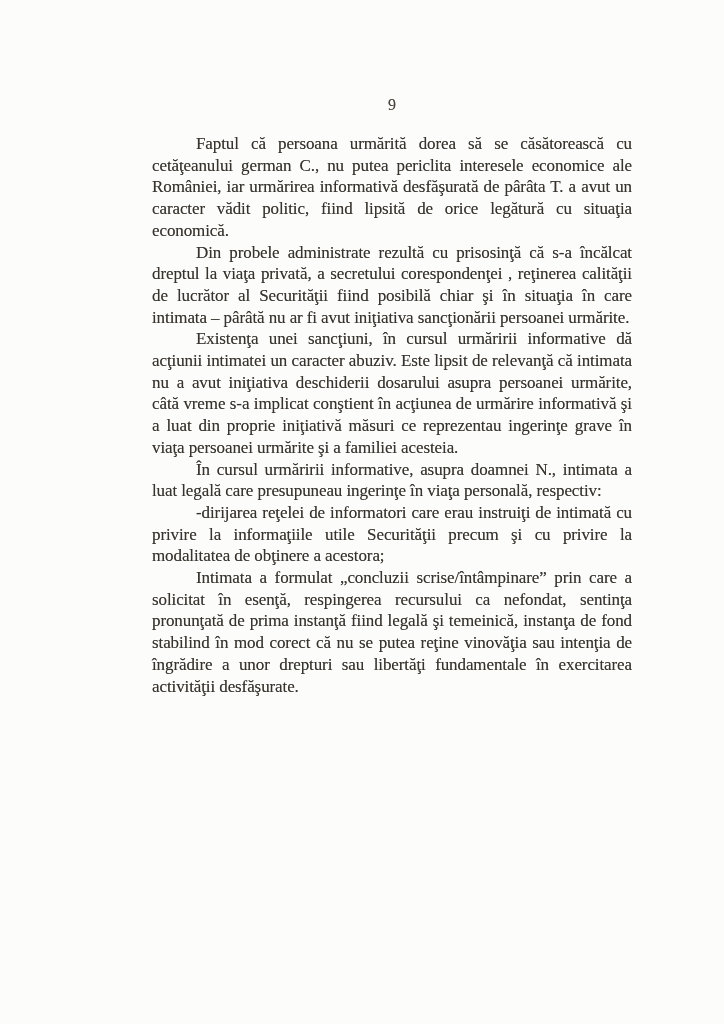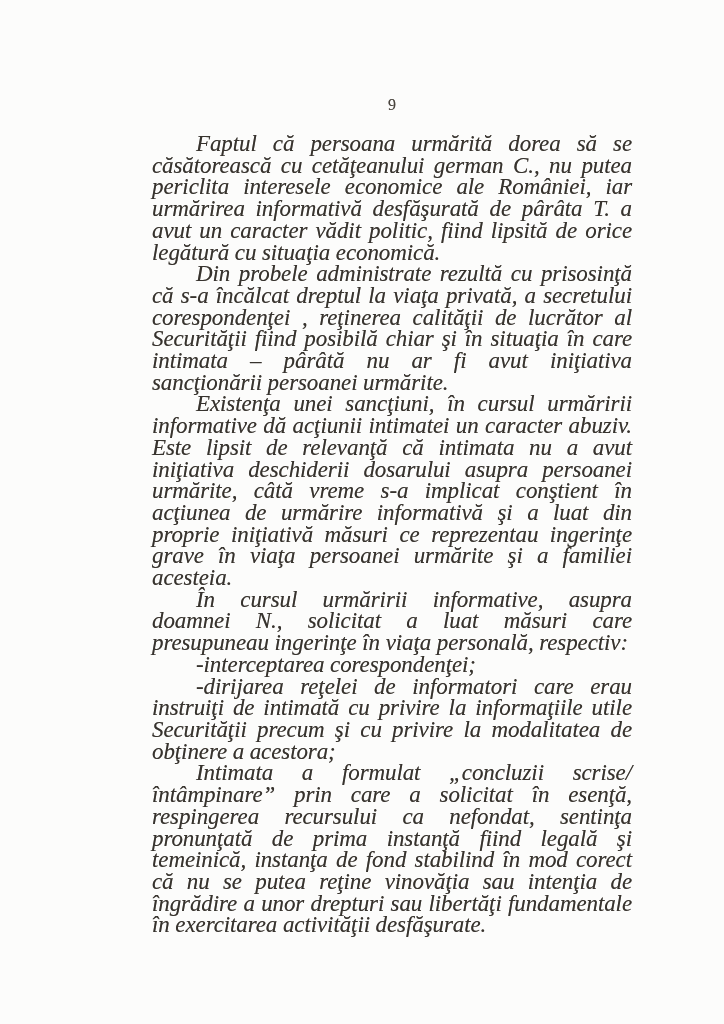--- a/index.html
+++ b/index.html
@@ -25,41 +25,39 @@
     font-size: 16px;
     line-height: 18px;
     color: #4a453e;
     text-shadow: 0 0 0.5px rgba(70, 64, 56, 0.55);
   }
   .text-block {
     position: absolute;
     top: 133px;
     left: 152px;
     width: 480px;
-    font-size: 23px;
+    font-size: 17px;
     line-height: 21.7px;
     letter-spacing: -0.1px;
     text-align: justify;
     text-shadow: 0 0 0.5px rgba(70, 64, 56, 0.55);
-    font-style: italic;
   }
   .para {
     margin: 0;
     padding: 0;
     text-indent: 44px;
   }
 </style>
 </head>
 <body>
 
 <div class="page">
   <div class="page-number">9</div>
 
   <div class="text-block">
     <p class="para">Faptul că persoana urmărită dorea să se căsătorească cu cetăţeanului german C., nu putea periclita interesele economice ale României, iar urmărirea informativă desfăşurată de pârâta T. a avut un caracter vădit politic, fiind lipsită de orice legătură cu situaţia economică.</p>
     <p class="para">Din probele administrate rezultă cu prisosinţă că s-a încălcat dreptul la viaţa privată, a secretului corespondenţei , reţinerea calităţii de lucrător al Securităţii fiind posibilă chiar şi în situaţia în care intimata – pârâtă nu ar fi avut iniţiativa sancţionării persoanei urmărite.</p>
     <p class="para">Existenţa unei sancţiuni, în cursul urmăririi informative dă acţiunii intimatei un caracter abuziv. Este lipsit de relevanţă că intimata nu a avut iniţiativa deschiderii dosarului asupra persoanei urmărite, câtă vreme s-a implicat conştient în acţiunea de urmărire informativă şi a luat din proprie iniţiativă măsuri ce reprezentau ingerinţe grave în viaţa persoanei urmărite şi a familiei acesteia.</p>
-    <p class="para">În cursul urmăririi informative, asupra doamnei N., solicitat a luat măsuri care presupuneau ingerinţe în viaţa personală, respectiv:</p>
-    <p class="para">-interceptarea corespondenţei;</p>
+    <p class="para">În cursul urmăririi informative, asupra doamnei N., intimata a luat legală care presupuneau ingerinţe în viaţa personală, respectiv:</p>
     <p class="para">-dirijarea reţelei de informatori care erau instruiţi de intimată cu privire la informaţiile utile Securităţii precum şi cu privire la modalitatea de obţinere a acestora;</p>
     <p class="para">Intimata a formulat „concluzii scrise/întâmpinare” prin care a solicitat în esenţă, respingerea recursului ca nefondat, sentinţa pronunţată de prima instanţă fiind legală şi temeinică, instanţa de fond stabilind în mod corect că nu se putea reţine vinovăţia sau intenţia de îngrădire a unor drepturi sau libertăţi fundamentale în exercitarea activităţii desfăşurate.</p>
   </div>
 </div>
 
 </body></html>

